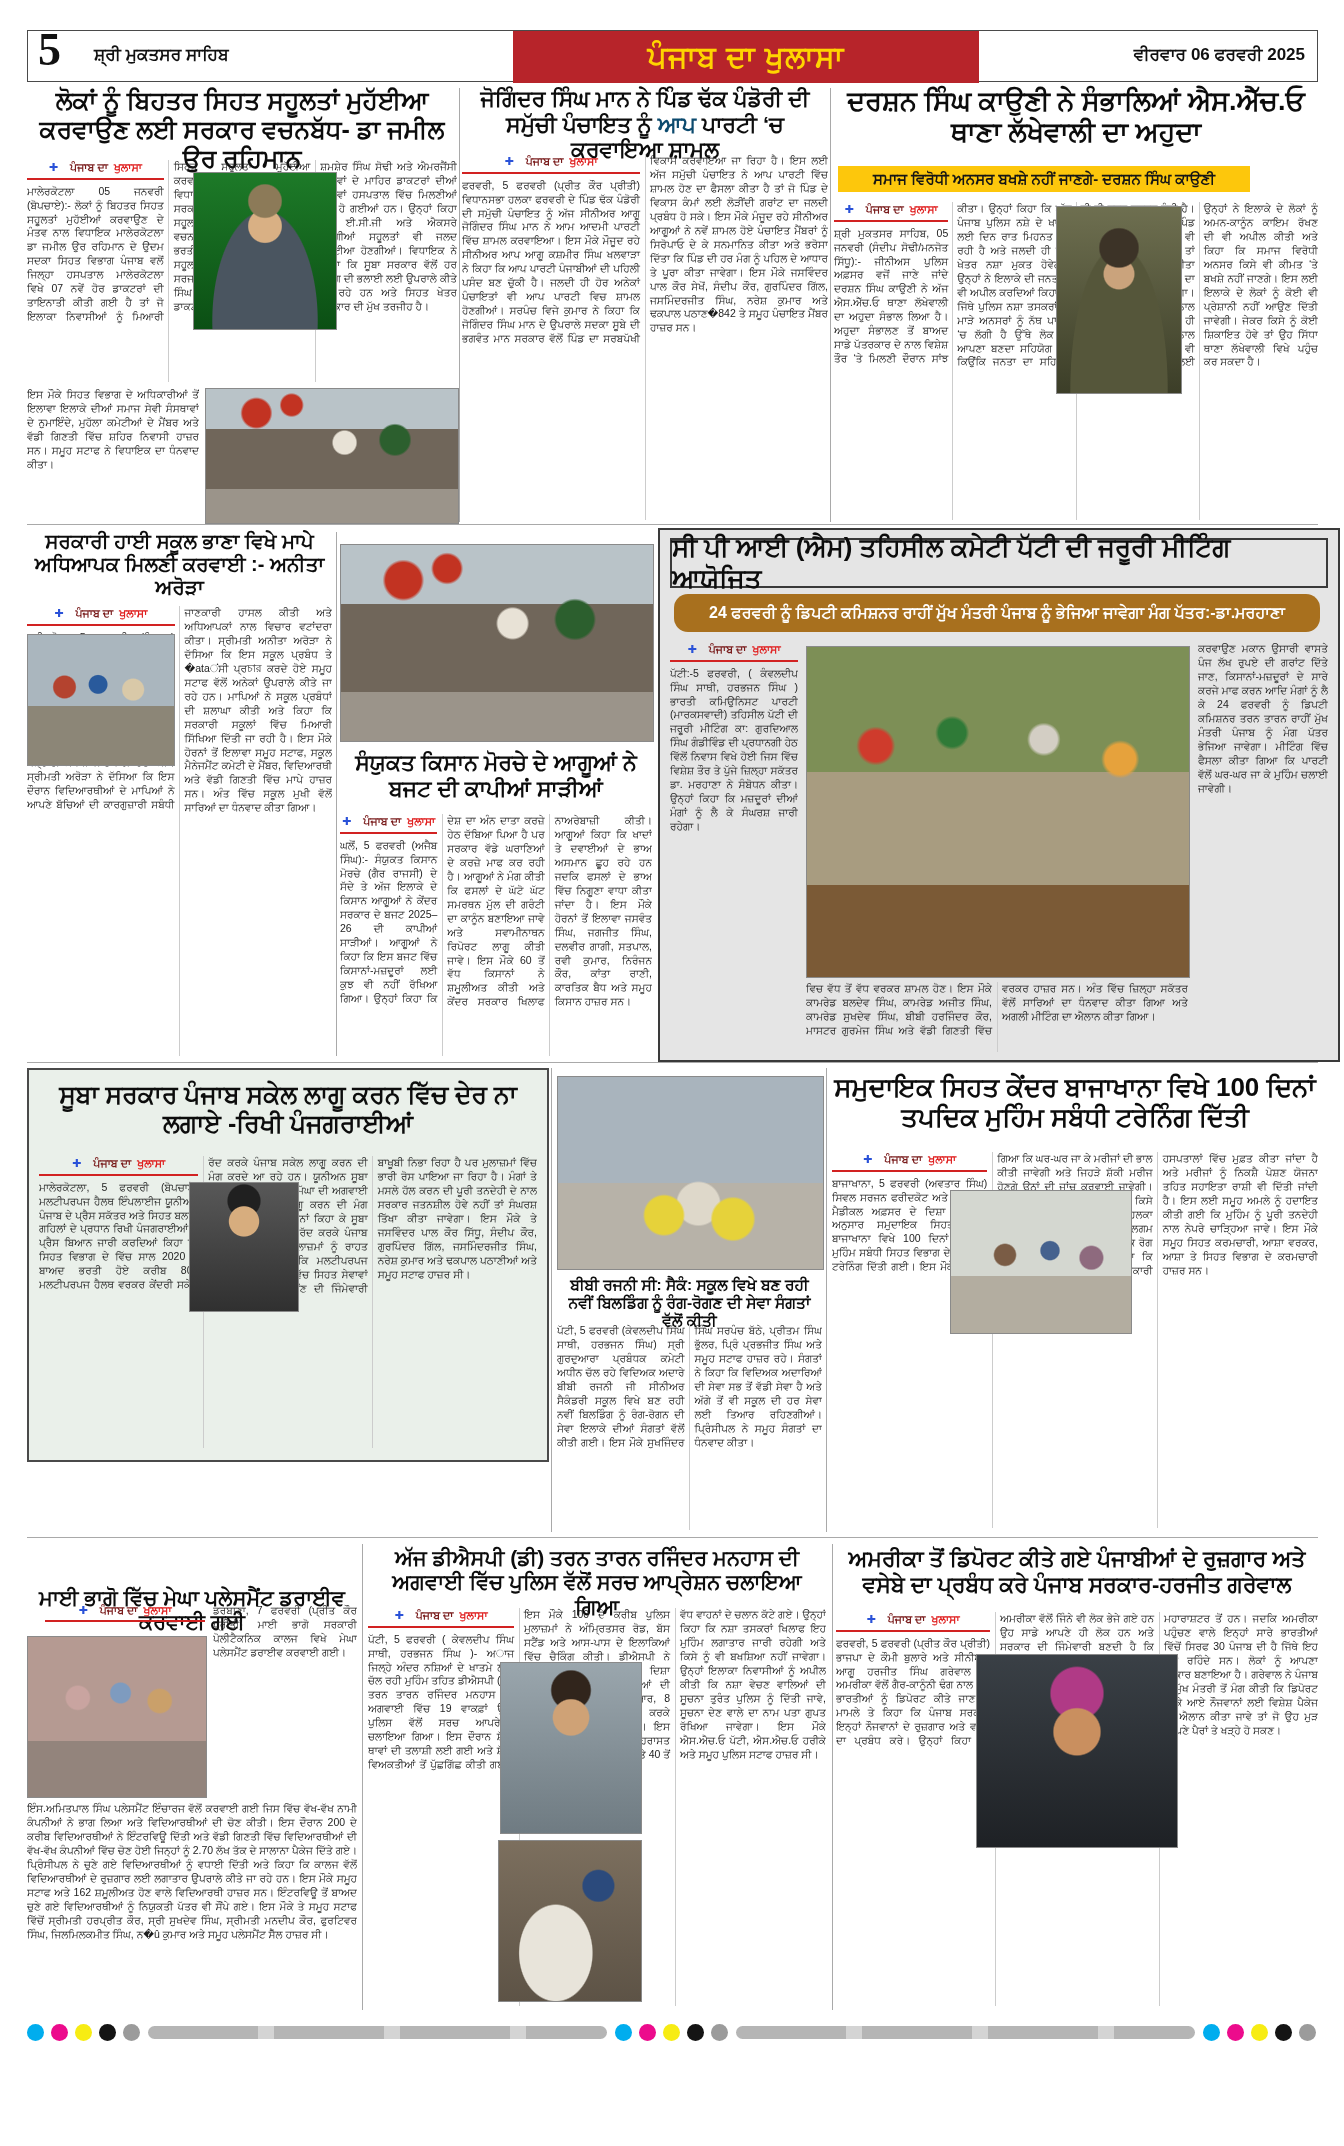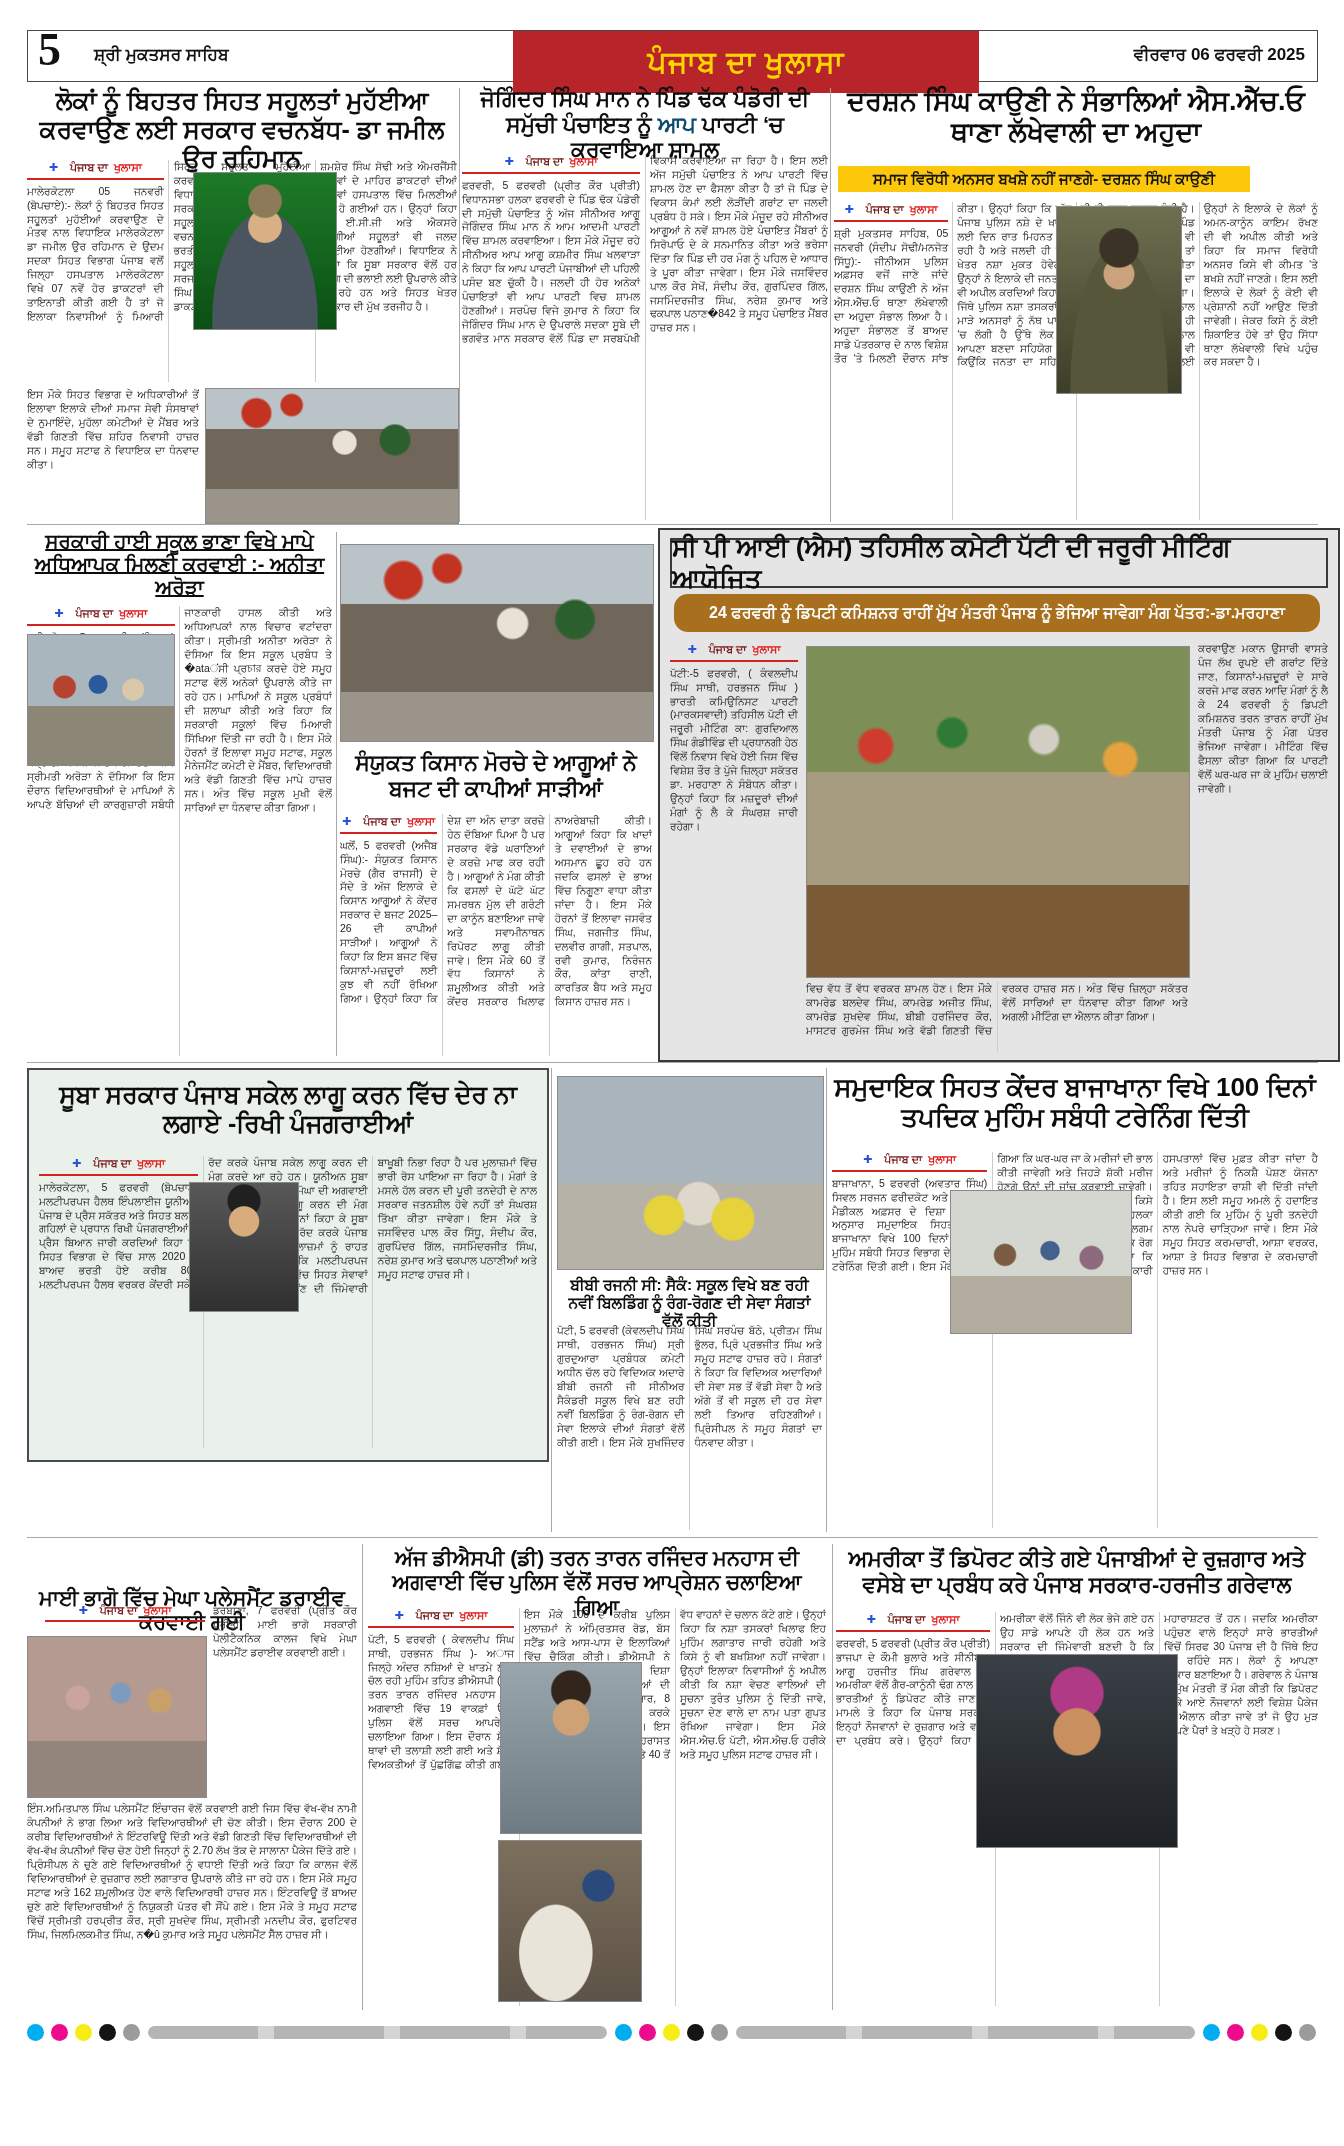--- a/index.html
+++ b/index.html
@@ -4,21 +4,21 @@
 <style>
   html,body{margin:0;padding:0;background:#ffffff;}
   .page{position:relative;width:1344px;height:2146px;background:#ffffff;overflow:hidden;
         font-family:"Liberation Sans","DejaVu Sans",sans-serif;color:#1b1b1b;}
 
   
   .hdr{position:absolute;left:27px;top:30px;width:1289px;height:50px;border:1px solid #4a4a4a;background:#fff;}
   .hdr-num{position:absolute;left:10px;top:-4px;font-family:"Liberation Serif","DejaVu Serif",serif;
            font-size:46px;font-weight:bold;color:#111;line-height:1;}
   .hdr-edition{position:absolute;left:66px;top:14px;font-size:17px;font-weight:bold;color:#111;}
-  .hdr-mast{position:absolute;left:485px;top:0;width:466px;height:62px;background:#b7242a;
+  .hdr-mast{position:absolute;left:485px;top:0;width:466px;height:52px;background:#b7242a;
             display:flex;align-items:center;justify-content:center;}
   .hdr-mast span{font-size:30px;font-weight:bold;color:#ffd400;letter-spacing:1px;}
   .hdr-date{position:absolute;right:12px;top:14px;font-size:17px;font-weight:bold;color:#111;}
 
   
   .art{position:absolute;}
   .hl{position:absolute;left:0;right:0;text-align:center;font-weight:bold;color:#0c0c0c;line-height:1.16;}
   .hl .red{color:#0c4a6e;}
   .body-text{position:absolute;font-size:10.5px;line-height:1.33;text-align:justify;color:#1d1d1d;overflow:hidden;}
   .cols-2{column-count:2;column-gap:10px;column-rule:1px solid #cccccc;}
@@ -174,21 +174,21 @@
         <span class="plus">✚</span>
         <span class="w1">ਪੰਜਾਬ ਦਾ</span>
         <span class="w2">ਖੁਲਾਸਾ</span>
       </span>
       <span>ਸ਼੍ਰੀ ਮੁਕਤਸਰ ਸਾਹਿਬ, 05 ਜਨਵਰੀ (ਸੰਦੀਪ ਸੋਢੀ/ਮਨਜੋਤ ਸਿੱਧੂ):- ਜੀਨੀਅਸ ਪੁਲਿਸ ਅਫ਼ਸਰ ਵਜੋਂ ਜਾਣੇ ਜਾਂਦੇ ਦਰਸ਼ਨ ਸਿੰਘ ਕਾਉਣੀ ਨੇ ਅੱਜ ਐਸ.ਐੱਚ.ਓ ਥਾਣਾ ਲੱਖੇਵਾਲੀ ਦਾ ਅਹੁਦਾ ਸੰਭਾਲ ਲਿਆ ਹੈ। ਅਹੁਦਾ ਸੰਭਾਲਣ ਤੋਂ ਬਾਅਦ ਸਾਡੇ ਪੱਤਰਕਾਰ ਦੇ ਨਾਲ ਵਿਸ਼ੇਸ਼ ਤੌਰ ‘ਤੇ ਮਿਲਣੀ ਦੌਰਾਨ ਸਾਂਝ ਕੀਤਾ। ਉਨ੍ਹਾਂ ਕਿਹਾ ਕਿ ਅੱਜ ਪੰਜਾਬ ਪੁਲਿਸ ਨਸ਼ੇ ਦੇ ਖਾਤਮੇ ਲਈ ਦਿਨ ਰਾਤ ਮਿਹਨਤ ਕਰ ਰਹੀ ਹੈ ਅਤੇ ਜਲਦੀ ਹੀ ਇਹ ਖੇਤਰ ਨਸ਼ਾ ਮੁਕਤ ਹੋਵੇਗਾ। ਉਨ੍ਹਾਂ ਨੇ ਇਲਾਕੇ ਦੀ ਜਨਤਾ ਨੂੰ ਵੀ ਅਪੀਲ ਕਰਦਿਆਂ ਕਿਹਾ ਕਿ ਜਿੱਥੇ ਪੁਲਿਸ ਨਸ਼ਾ ਤਸਕਰਾਂ ਜਾਂ ਮਾੜੇ ਅਨਸਰਾਂ ਨੂੰ ਨੱਥ ਪਾਉਣ ‘ਚ ਲੱਗੀ ਹੈ ਉੱਥੇ ਲੋਕ ਵੀ ਆਪਣਾ ਬਣਦਾ ਸਹਿਯੋਗ ਦੇਣ ਕਿਉਂਕਿ ਜਨਤਾ ਦਾ ਸਹਿਯੋਗ ਦੀ ਵੀ ਬਹੁਤ ਜ਼ਰੂਰਤ ਹੁੰਦੀ ਹੈ। ਜੇਕਰ ਜਨਤਾ ਨੂੰ ਆਪਣੇ ਪਿੰਡ ਵਿੱਚ ਨਸ਼ਾ ਤਸਕਰ ਜਾਂ ਕੋਈ ਵੀ ਮਾੜਾ ਅਨਸਰ ਦਿਖਾਈ ਦੇਵੇ ਤਾਂ ਤੁਰੰਤ ਪੁਲਿਸ ਨੂੰ ਸੂਚਿਤ ਕੀਤਾ ਜਾਵੇ, ਸੂਚਨਾ ਦੇਣ ਵਾਲੇ ਦਾ ਨਾਮ ਗੁਪਤ ਰੱਖਿਆ ਜਾਵੇਗਾ। ਜਿੱਥੇ ਪੁਲਿਸ ਮਹਿਕਮੇ ਦੇ ਨਾਲ ਵਫ਼ਾਦਾਰੀ ਨਿਭਾਈ ਉੱਥੇ ਹੀ ਇਹਨਾਂ ਨੇ ਲੋਕਾਂ ਦੇ ਨਾਲ ਆਪਣਾ ਪਿਆਰ ਸਤਿਕਾਰ ਵੀ ਬਣਾਕੇ ਰੱਖਿਆ। ਇਸ ਲਈ ਉਨ੍ਹਾਂ ਨੇ ਇਲਾਕੇ ਦੇ ਲੋਕਾਂ ਨੂੰ ਅਮਨ-ਕਾਨੂੰਨ ਕਾਇਮ ਰੱਖਣ ਦੀ ਵੀ ਅਪੀਲ ਕੀਤੀ ਅਤੇ ਕਿਹਾ ਕਿ ਸਮਾਜ ਵਿਰੋਧੀ ਅਨਸਰ ਕਿਸੇ ਵੀ ਕੀਮਤ ‘ਤੇ ਬਖਸ਼ੇ ਨਹੀਂ ਜਾਣਗੇ। ਇਸ ਲਈ ਇਲਾਕੇ ਦੇ ਲੋਕਾਂ ਨੂੰ ਕੋਈ ਵੀ ਪ੍ਰੇਸ਼ਾਨੀ ਨਹੀਂ ਆਉਣ ਦਿੱਤੀ ਜਾਵੇਗੀ। ਜੇਕਰ ਕਿਸੇ ਨੂੰ ਕੋਈ ਸ਼ਿਕਾਇਤ ਹੋਵੇ ਤਾਂ ਉਹ ਸਿੱਧਾ ਥਾਣਾ ਲੱਖੇਵਾਲੀ ਵਿਖੇ ਪਹੁੰਚ ਕਰ ਸਕਦਾ ਹੈ।</span>
     </div>
     <div class="photo ph-police" style="left:222px;top:120px;width:124px;height:186px;"></div>
   </div>
 
   <div class="art" style="left:27px;top:530px;width:305px;height:528px;">
-    <div class="hl" style="top:0;font-size:20px;text-decoration:underline;">ਸਰਕਾਰੀ ਹਾਈ ਸਕੂਲ ਭਾਣਾ ਵਿਖੇ ਮਾਪੇ ਅਧਿਆਪਕ ਮਿਲਣੀ ਕਰਵਾਈ :- ਅਨੀਤਾ ਅਰੋੜਾ</div>
+    <div class="hl" style="top:0;font-size:20px;">ਸਰਕਾਰੀ ਹਾਈ ਸਕੂਲ ਭਾਣਾ ਵਿਖੇ ਮਾਪੇ ਅਧਿਆਪਕ ਮਿਲਣੀ ਕਰਵਾਈ :- ਅਨੀਤਾ ਅਰੋੜਾ</div>
     <div class="body-text cols-2" style="left:0;top:76px;width:305px;height:450px;">
       <span class="tag">
         <span class="plus">✚</span>
         <span class="w1">ਪੰਜਾਬ ਦਾ</span>
         <span class="w2">ਖੁਲਾਸਾ</span>
       </span>
       <span>ਫਰੀਦਕੋਟ, 5 ਫਰਵਰੀ (ਵਿਕਾਸ) ਸਿੱਖਿਆ ਵਿਭਾਗ ਦੇ ਵਿਸ਼ਾ ਨਿਰਦੇਸ਼ਾਂ ਅਨੁਸਾਰ ਸਰਕਾਰੀ ਹਾਈ ਸਕੂਲ ਭਾਣਾ ਵਿਖੇ ਮਾਪੇ ਅਧਿਆਪਕ ਮਿਲਣੀ ਕਰਵਾਈ ਗਈ ਜਿਸ ਵਿੱਚ ਵਿਦਿਆਰਥੀਆਂ ਦੇ ਮਾਪਿਆਂ ਨੇ ਸ਼ਮੂਲੀਅਤ ਕੀਤੀ। ਸਕੂਲ ਮੁਖੀ ਅਨੀਤਾ ਅਰੋੜਾ ਨੇ ਦੱਸਿਆ ਕਿ ਇਸ ਮਿਲਣੀ ਦਾ ਮੁੱਖ ਮੰਤਵ ਮਾਪਿਆਂ ਨੂੰ ਬੱਚਿਆਂ ਦੀ ਪੜ੍ਹਾਈ ਸਬੰਧੀ ਜਾਣਕਾਰੀ ਦੇਣਾ ਸੀ। ਸ੍ਰੀਮਤੀ ਅਰੋੜਾ ਨੇ ਦੱਸਿਆ ਕਿ ਇਸ ਦੌਰਾਨ ਵਿਦਿਆਰਥੀਆਂ ਦੇ ਮਾਪਿਆਂ ਨੇ ਆਪਣੇ ਬੱਚਿਆਂ ਦੀ ਕਾਰਗੁਜ਼ਾਰੀ ਸਬੰਧੀ ਜਾਣਕਾਰੀ ਹਾਸਲ ਕੀਤੀ ਅਤੇ ਅਧਿਆਪਕਾਂ ਨਾਲ ਵਿਚਾਰ ਵਟਾਂਦਰਾ ਕੀਤਾ। ਸ੍ਰੀਮਤੀ ਅਨੀਤਾ ਅਰੋੜਾ ਨੇ ਦੱਸਿਆ ਕਿ ਇਸ ਸਕੂਲ ਪ੍ਰਬੰਧ ਤੇ �ataਂਸੀ ਪ੍ਰচার ਕਰਦੇ ਹੋਏ ਸਮੂਹ ਸਟਾਫ ਵੱਲੋਂ ਅਨੇਕਾਂ ਉਪਰਾਲੇ ਕੀਤੇ ਜਾ ਰਹੇ ਹਨ। ਮਾਪਿਆਂ ਨੇ ਸਕੂਲ ਪ੍ਰਬੰਧਾਂ ਦੀ ਸ਼ਲਾਘਾ ਕੀਤੀ ਅਤੇ ਕਿਹਾ ਕਿ ਸਰਕਾਰੀ ਸਕੂਲਾਂ ਵਿੱਚ ਮਿਆਰੀ ਸਿੱਖਿਆ ਦਿੱਤੀ ਜਾ ਰਹੀ ਹੈ। ਇਸ ਮੌਕੇ ਹੋਰਨਾਂ ਤੋਂ ਇਲਾਵਾ ਸਮੂਹ ਸਟਾਫ, ਸਕੂਲ ਮੈਨੇਜਮੈਂਟ ਕਮੇਟੀ ਦੇ ਮੈਂਬਰ, ਵਿਦਿਆਰਥੀ ਅਤੇ ਵੱਡੀ ਗਿਣਤੀ ਵਿੱਚ ਮਾਪੇ ਹਾਜ਼ਰ ਸਨ। ਅੰਤ ਵਿੱਚ ਸਕੂਲ ਮੁਖੀ ਵੱਲੋਂ ਸਾਰਿਆਂ ਦਾ ਧੰਨਵਾਦ ਕੀਤਾ ਗਿਆ।</span>
     </div>
     <div class="photo ph-school" style="left:0;top:104px;width:146px;height:130px;"></div>
   </div>

